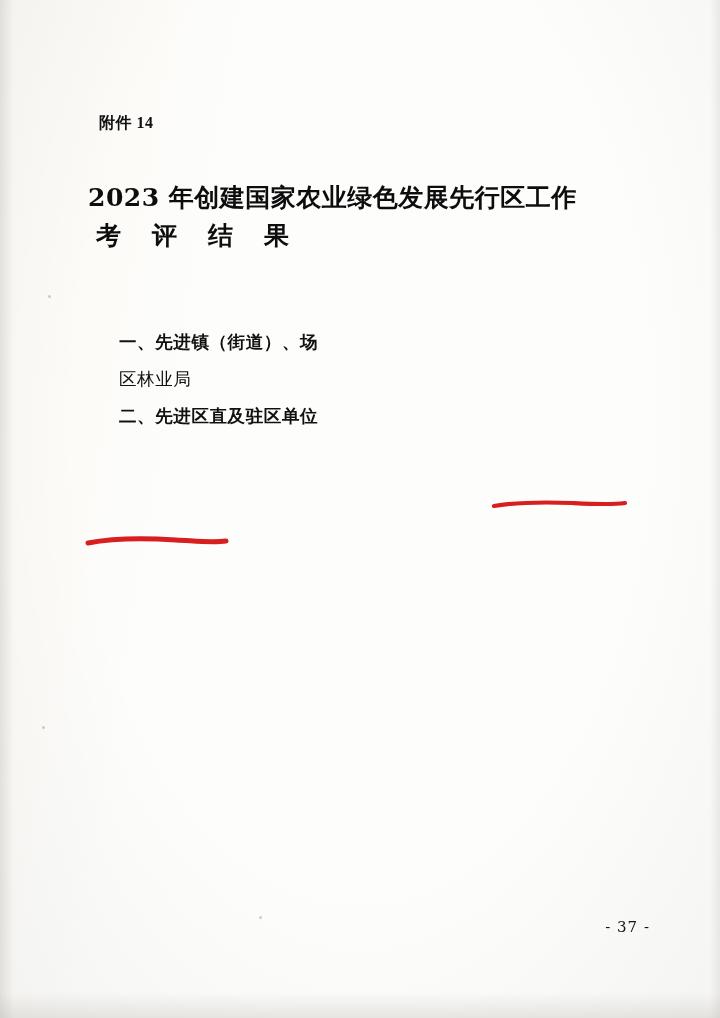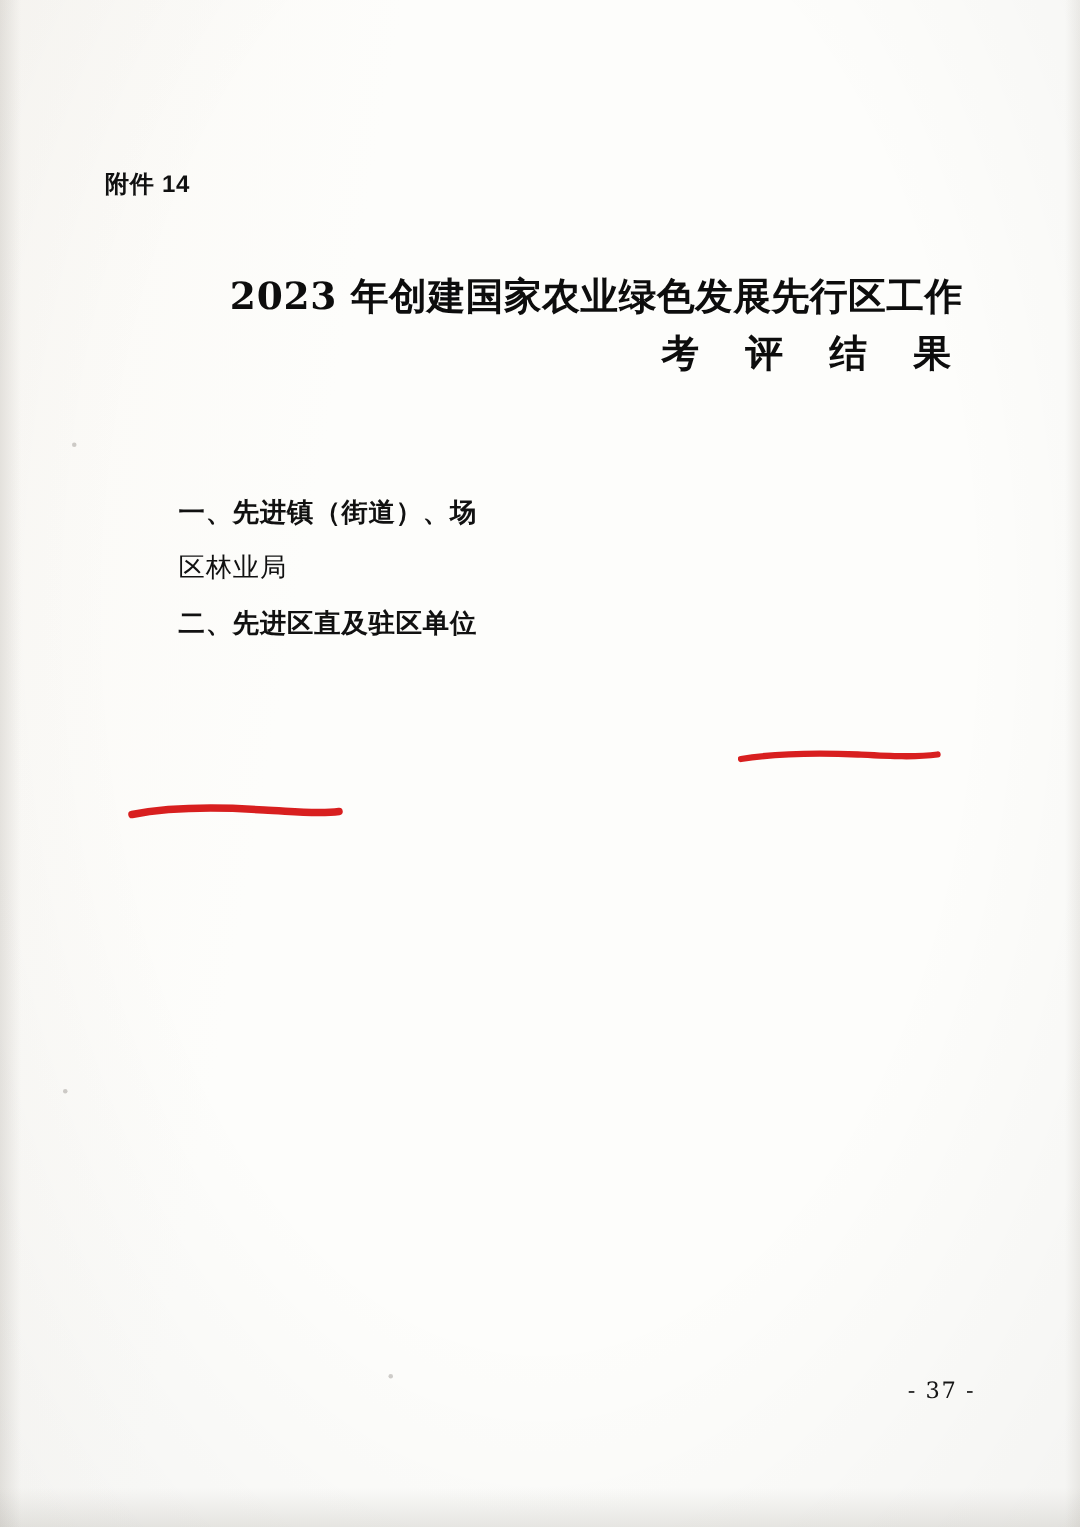--- a/index.html
+++ b/index.html
@@ -40,35 +40,35 @@
   }
   .edge-bottom {
     position: absolute;
     left: 0; right: 0; bottom: 0; height: 26px;
     background: linear-gradient(0deg, rgba(180,176,168,0.28), rgba(255,255,255,0));
     pointer-events: none;
   }
 
   .attachment-label {
     position: absolute;
-    left: 70px;
+    left: 99px;
     top: 113px;
-    font-family: Liberation Sans, sans-serif;
+    font-family: Liberation Serif, serif;
     font-size: 16px;
     font-weight: 700;
     color: #111;
     letter-spacing: 0.5px;
   }
 
   .doc-title {
     position: absolute;
     left: 88px;
     right: 78px;
     top: 178px;
-    text-align: right;
+    text-align: left;
     font-family: "DejaVu Serif", serif;
     font-weight: 700;
     font-size: 25px;
     line-height: 40px;
     color: #0d0d0d;
     letter-spacing: 0.5px;
   }
   .doc-title .line2 {
     display: block;
     letter-spacing: 8px;

